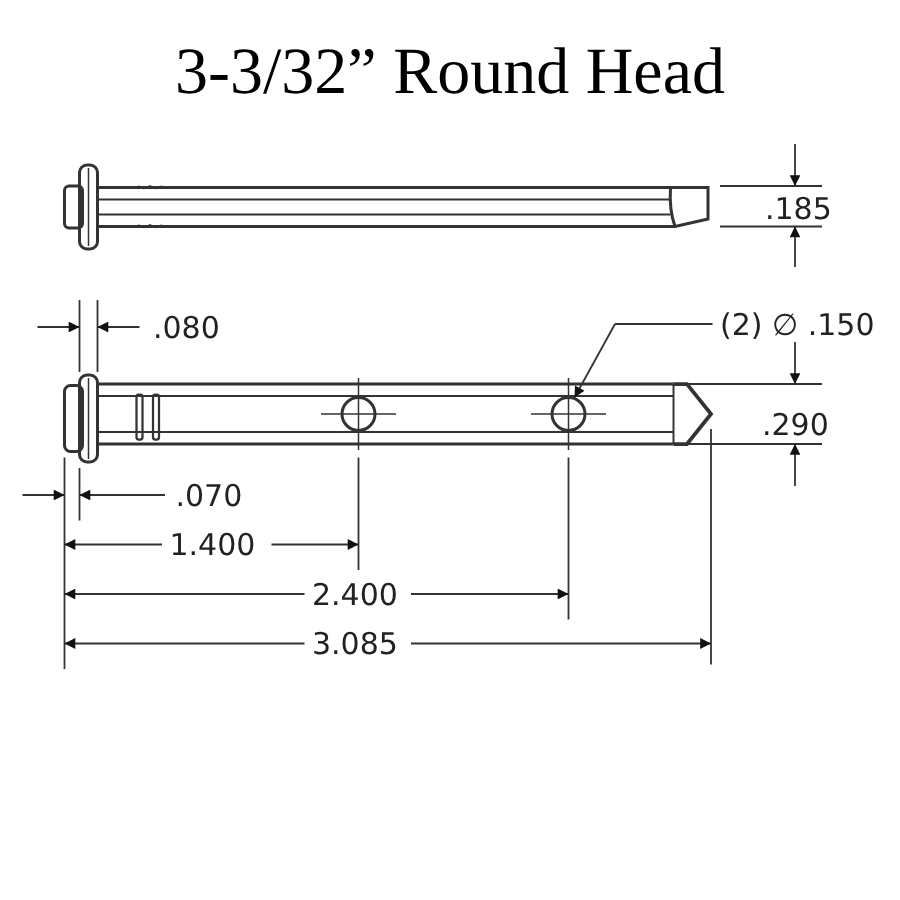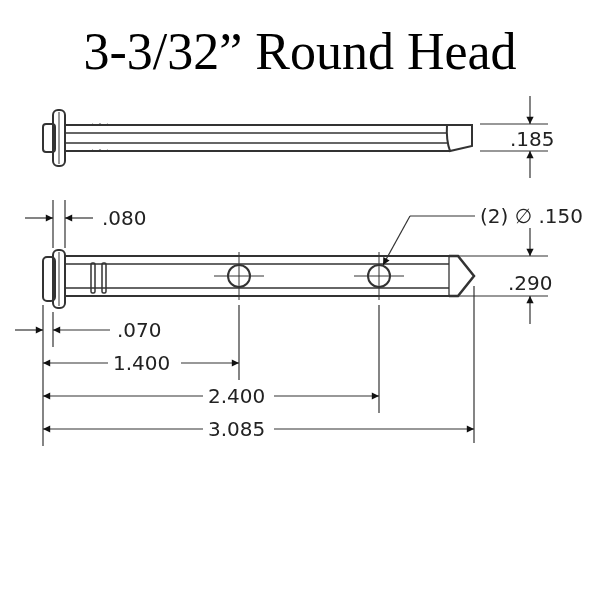--- a/index.html
+++ b/index.html
@@ -1,19 +1,19 @@
 <!DOCTYPE html>
 <html><head>
   <meta charset="utf-8">
   <style>
     html, body { margin: 0; padding: 0; background: #ffffff; }
     body { width: 600px; height: 600px; position: relative; overflow: hidden; }
     .title {
       position: absolute; left: 0; top: 22px; width: 600px; text-align: center;
-      font-family: "Liberation Serif", serif; font-size: 52px; color: #000;
+      font-family: "Liberation Serif", serif; font-size: 44px; color: #000;
       letter-spacing: 0px;
     }
     svg { position: absolute; left: 0; top: 0; }
     .dim { font-family: "DejaVu Sans", sans-serif; font-size: 20px; fill: #222; }
   </style>
 </head>
 <body>
 
 <div class="title">3-3/32” Round Head</div>
 

